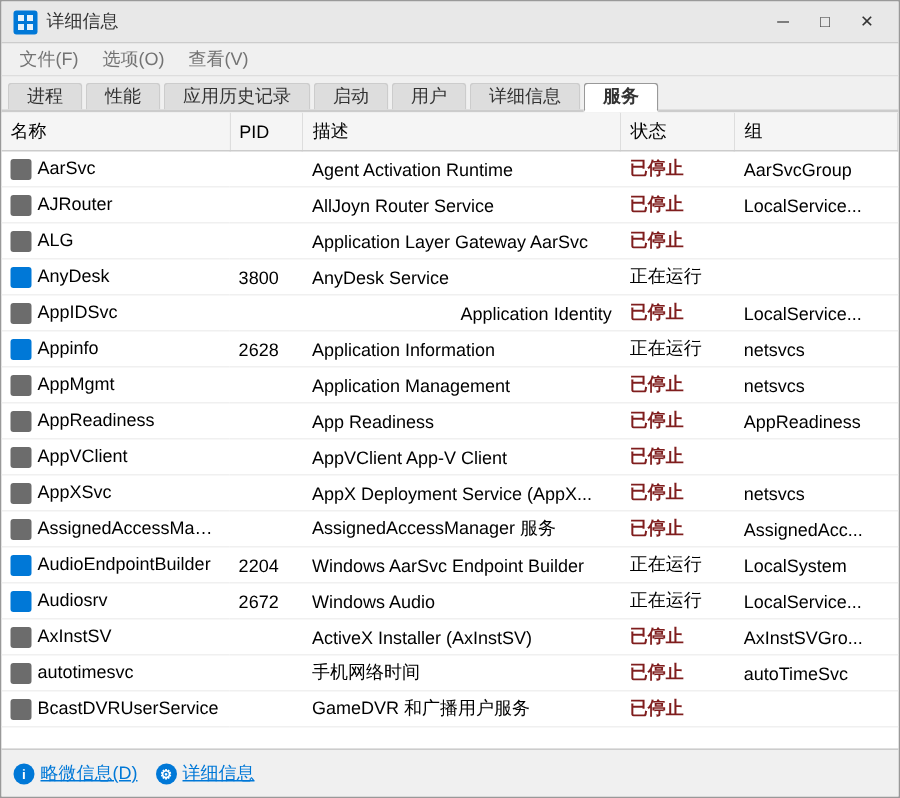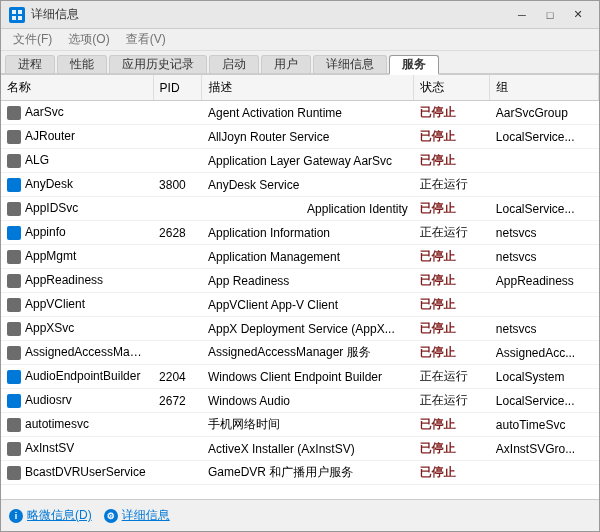--- a/index.html
+++ b/index.html
@@ -317,44 +317,44 @@
             <tr>
               <td class="col-name"><span class="row-icon"></span>AssignedAccessManager...</td>
               <td class="col-pid"></td>
               <td class="col-desc" style="max-width: 195px;">AssignedAccessManager 服务</td>
               <td class="col-status status-stopped">已停止</td>
               <td class="col-group">AssignedAcc...</td>
             </tr>
             <tr>
               <td class="col-name"><span class="row-icon row-icon-run"></span>AudioEndpointBuilder</td>
               <td class="col-pid">2204</td>
-              <td class="col-desc" style="max-width: 195px;">Windows Client Endpoint Builder</td>
+              <td class="col-desc" style="max-width: 195px;">Windows AarSvc Endpoint Builder</td>
               <td class="col-status status-running">正在运行</td>
               <td class="col-group">LocalSystem</td>
             </tr>
             <tr>
               <td class="col-name"><span class="row-icon row-icon-run"></span>Audiosrv</td>
               <td class="col-pid">2672</td>
               <td class="col-desc" style="max-width: 195px;">Windows Audio</td>
               <td class="col-status status-running">正在运行</td>
               <td class="col-group">LocalService...</td>
             </tr>
             <tr>
+              <td class="col-name"><span class="row-icon"></span>AxInstSV</td>
+              <td class="col-pid"></td>
+              <td class="col-desc" style="max-width: 195px;">ActiveX Installer (AxInstSV)</td>
+              <td class="col-status status-stopped">已停止</td>
+              <td class="col-group">AxInstSVGro...</td>
+            </tr>
+            <tr>
               <td class="col-name"><span class="row-icon"></span>autotimesvc</td>
               <td class="col-pid"></td>
               <td class="col-desc" style="max-width: 195px;">手机网络时间</td>
               <td class="col-status status-stopped">已停止</td>
               <td class="col-group">autoTimeSvc</td>
-            </tr>
-            <tr>
-              <td class="col-name"><span class="row-icon"></span>AxInstSV</td>
-              <td class="col-pid"></td>
-              <td class="col-desc" style="max-width: 195px;">ActiveX Installer (AxInstSV)</td>
-              <td class="col-status status-stopped">已停止</td>
-              <td class="col-group">AxInstSVGro...</td>
             </tr>
             <tr>
               <td class="col-name"><span class="row-icon"></span>BcastDVRUserService</td>
               <td class="col-pid"></td>
               <td class="col-desc" style="max-width: 195px;">GameDVR 和广播用户服务</td>
               <td class="col-status status-stopped">已停止</td>
               <td class="col-group"></td>
             </tr>
           </tbody>
       </table>

